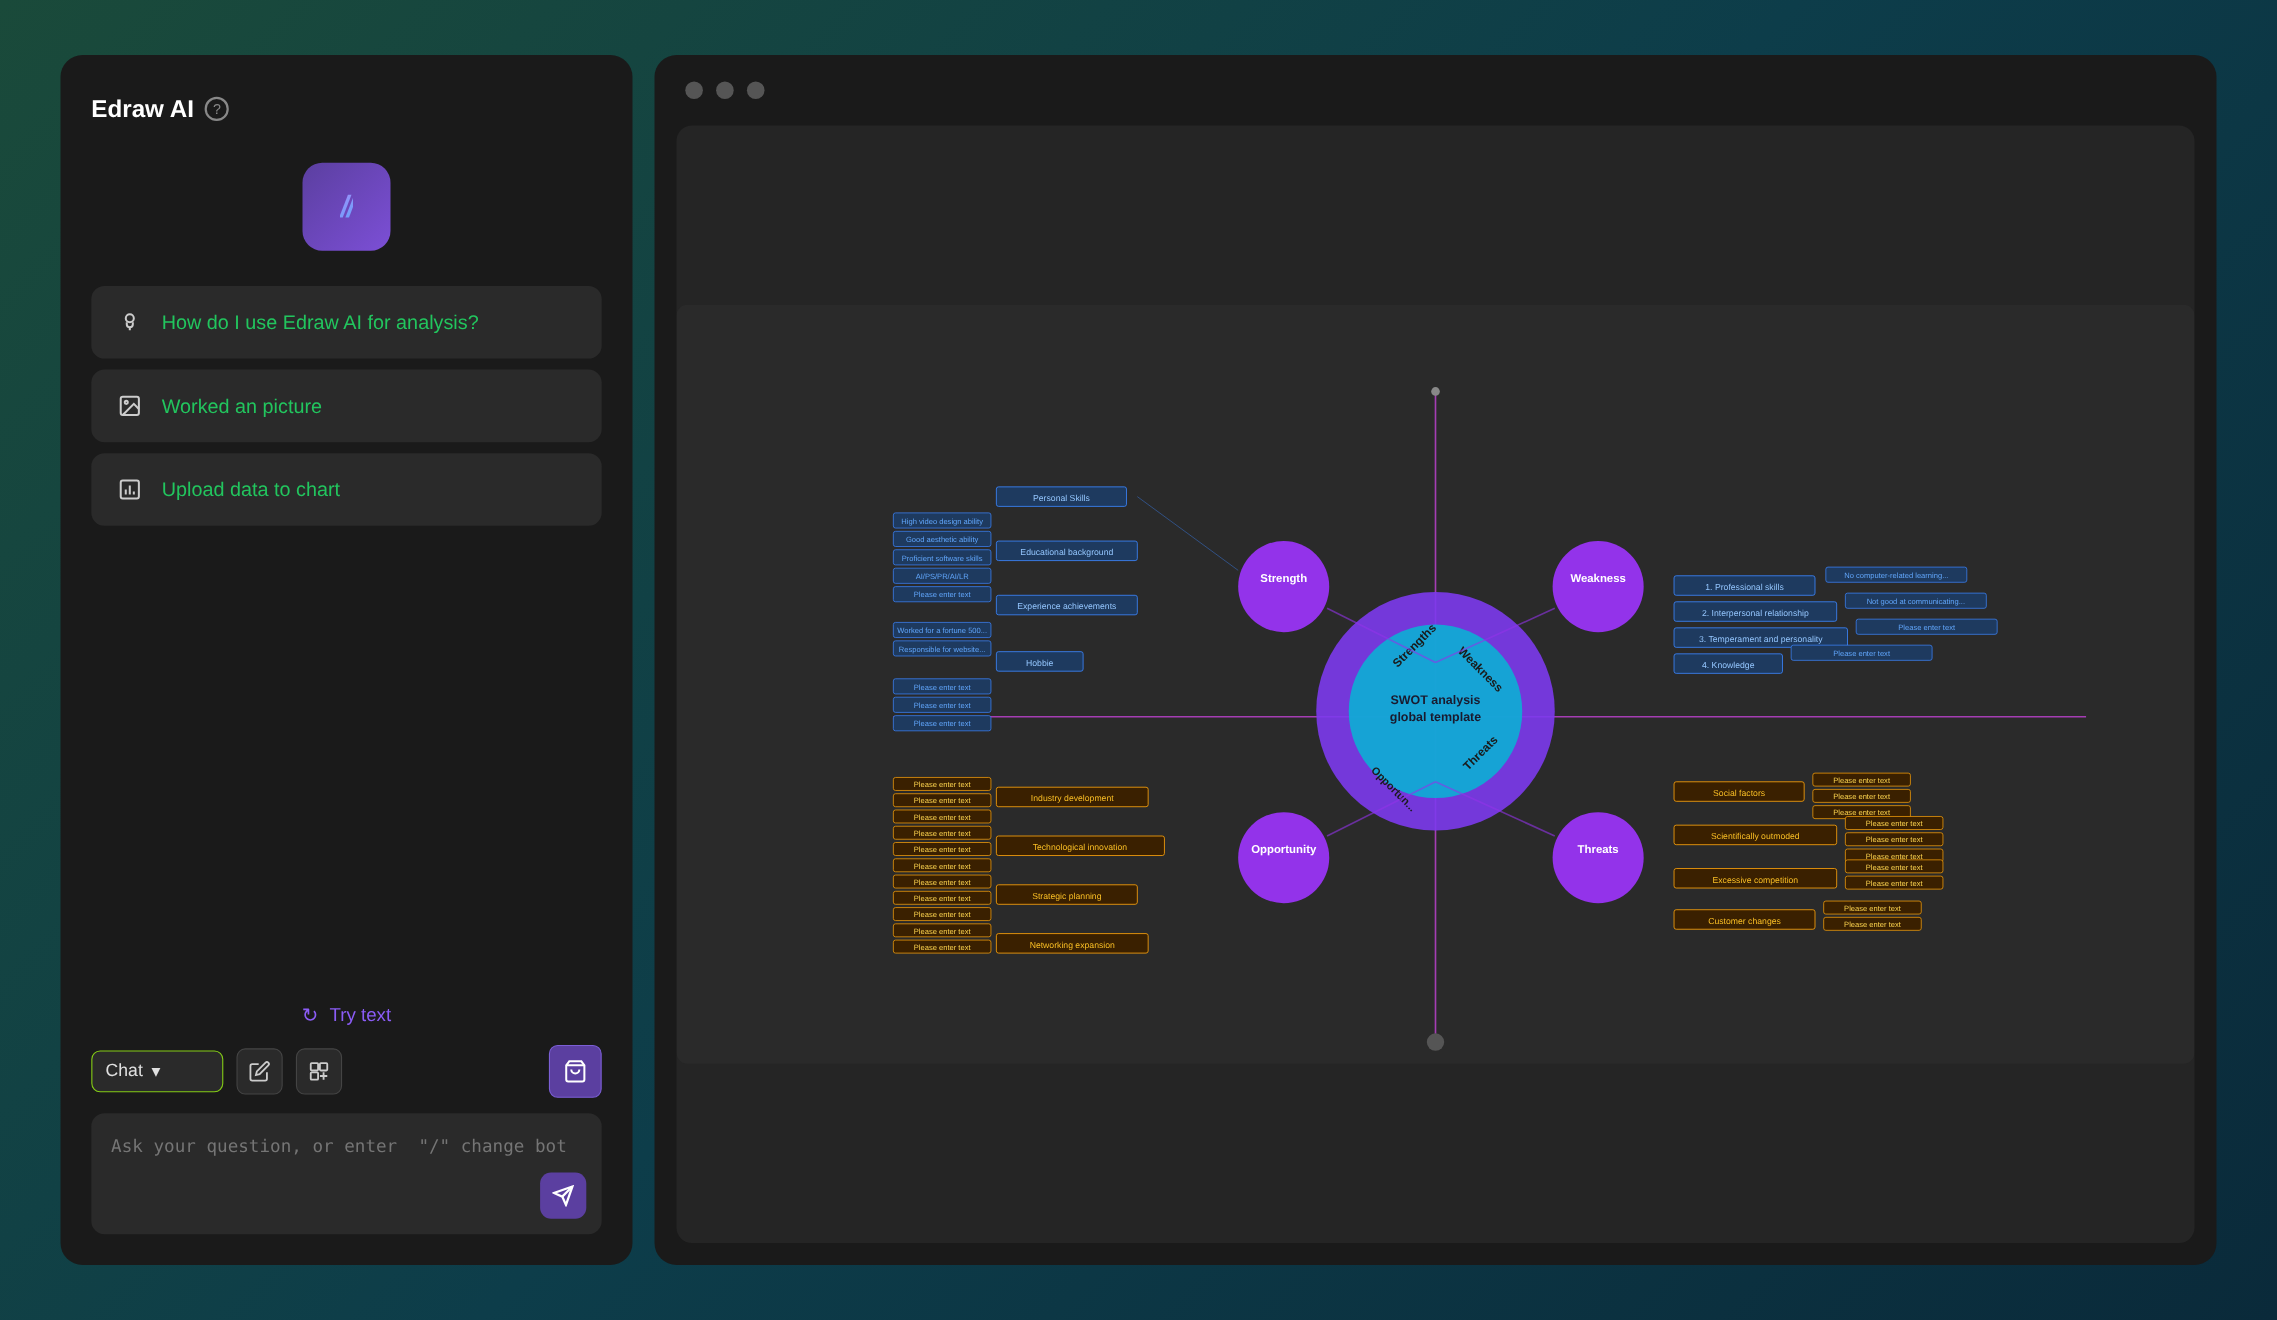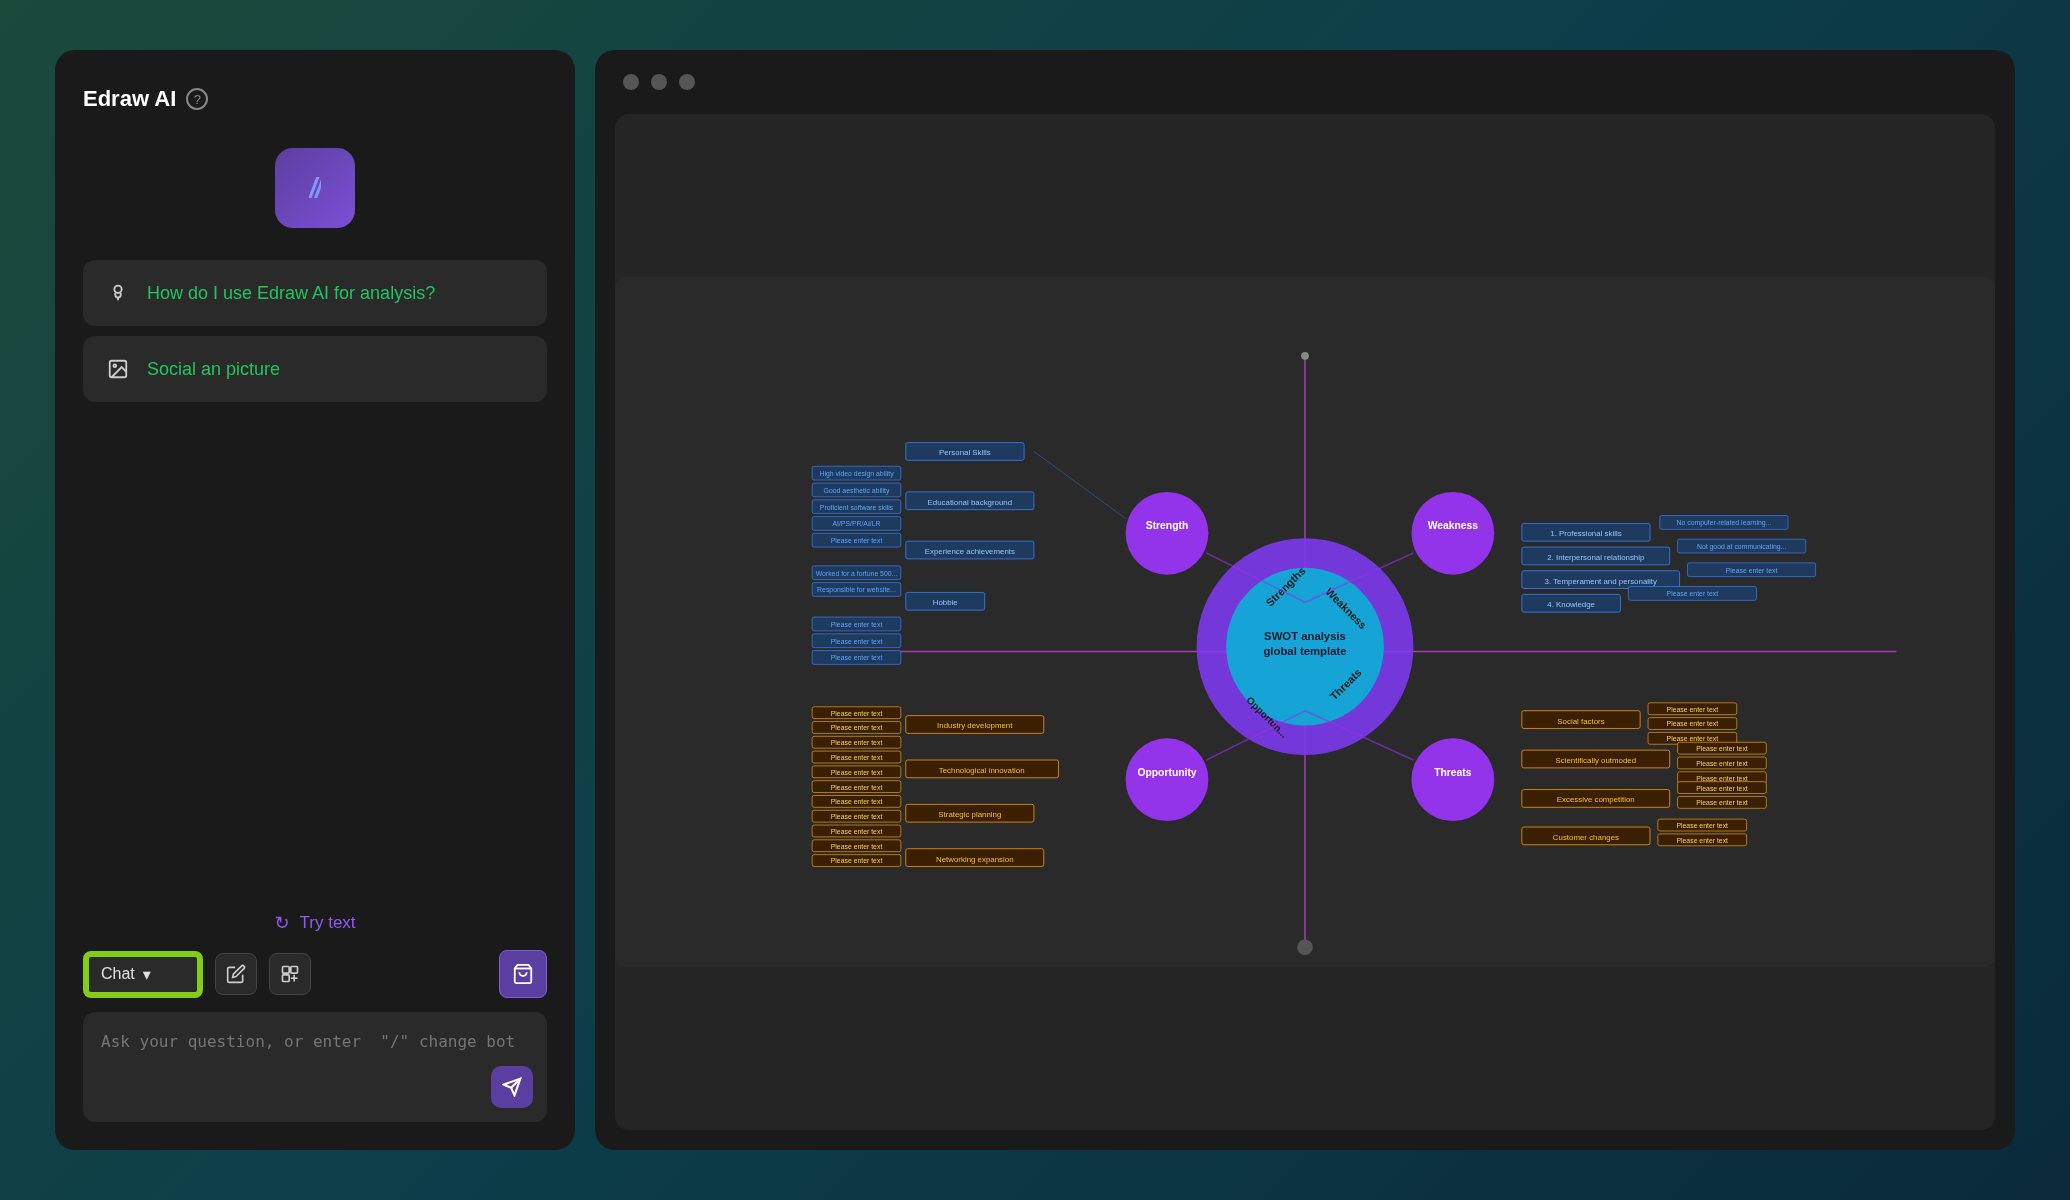--- a/index.html
+++ b/index.html
@@ -141,21 +141,21 @@
     }
 
     .chat-toolbar {
       display: flex;
       align-items: center;
       gap: 12px;
     }
 
     .chat-select {
       background: #2a2a2a;
-      border: 6px solid #84cc16;
+      border: 1px solid #84cc16;
       border-radius: 8px;
       color: #e0e0e0;
       font-size: 16px;
       padding: 8px 12px;
       display: flex;
       align-items: center;
       gap: 8px;
       cursor: pointer;
       min-width: 120px;
     }
@@ -295,23 +295,34 @@
 
 
       <button class="menu-item">
         <span class="menu-item-icon">
           <svg width="22" height="22" viewBox="0 0 24 24" fill="none" stroke="#ccc" stroke-width="2">
             <rect x="3" y="3" width="18" height="18" rx="2"></rect>
             <circle cx="8.5" cy="8.5" r="1.5"></circle>
             <polyline points="21 15 16 10 5 21"></polyline>
           </svg>
         </span>
-        <span>Social an picture</span>
+        <span>Worked an picture</span>
       </button>
 
+      <button class="menu-item">
+        <span class="menu-item-icon">
+          <svg width="22" height="22" viewBox="0 0 24 24" fill="none" stroke="#ccc" stroke-width="2">
+            <rect x="3" y="3" width="18" height="18" rx="2"></rect>
+            <line x1="8" y1="17" x2="8" y2="12"></line>
+            <line x1="12" y1="17" x2="12" y2="8"></line>
+            <line x1="16" y1="17" x2="16" y2="14"></line>
+          </svg>
+        </span>
+        <span>Upload data to chart</span>
+      </button>
 
     </div>
 
     <button class="try-more-btn">
       <span class="refresh-icon">↻</span>
       <span>Try text</span>
     </button>
 
     <div class="bottom-section">
 

